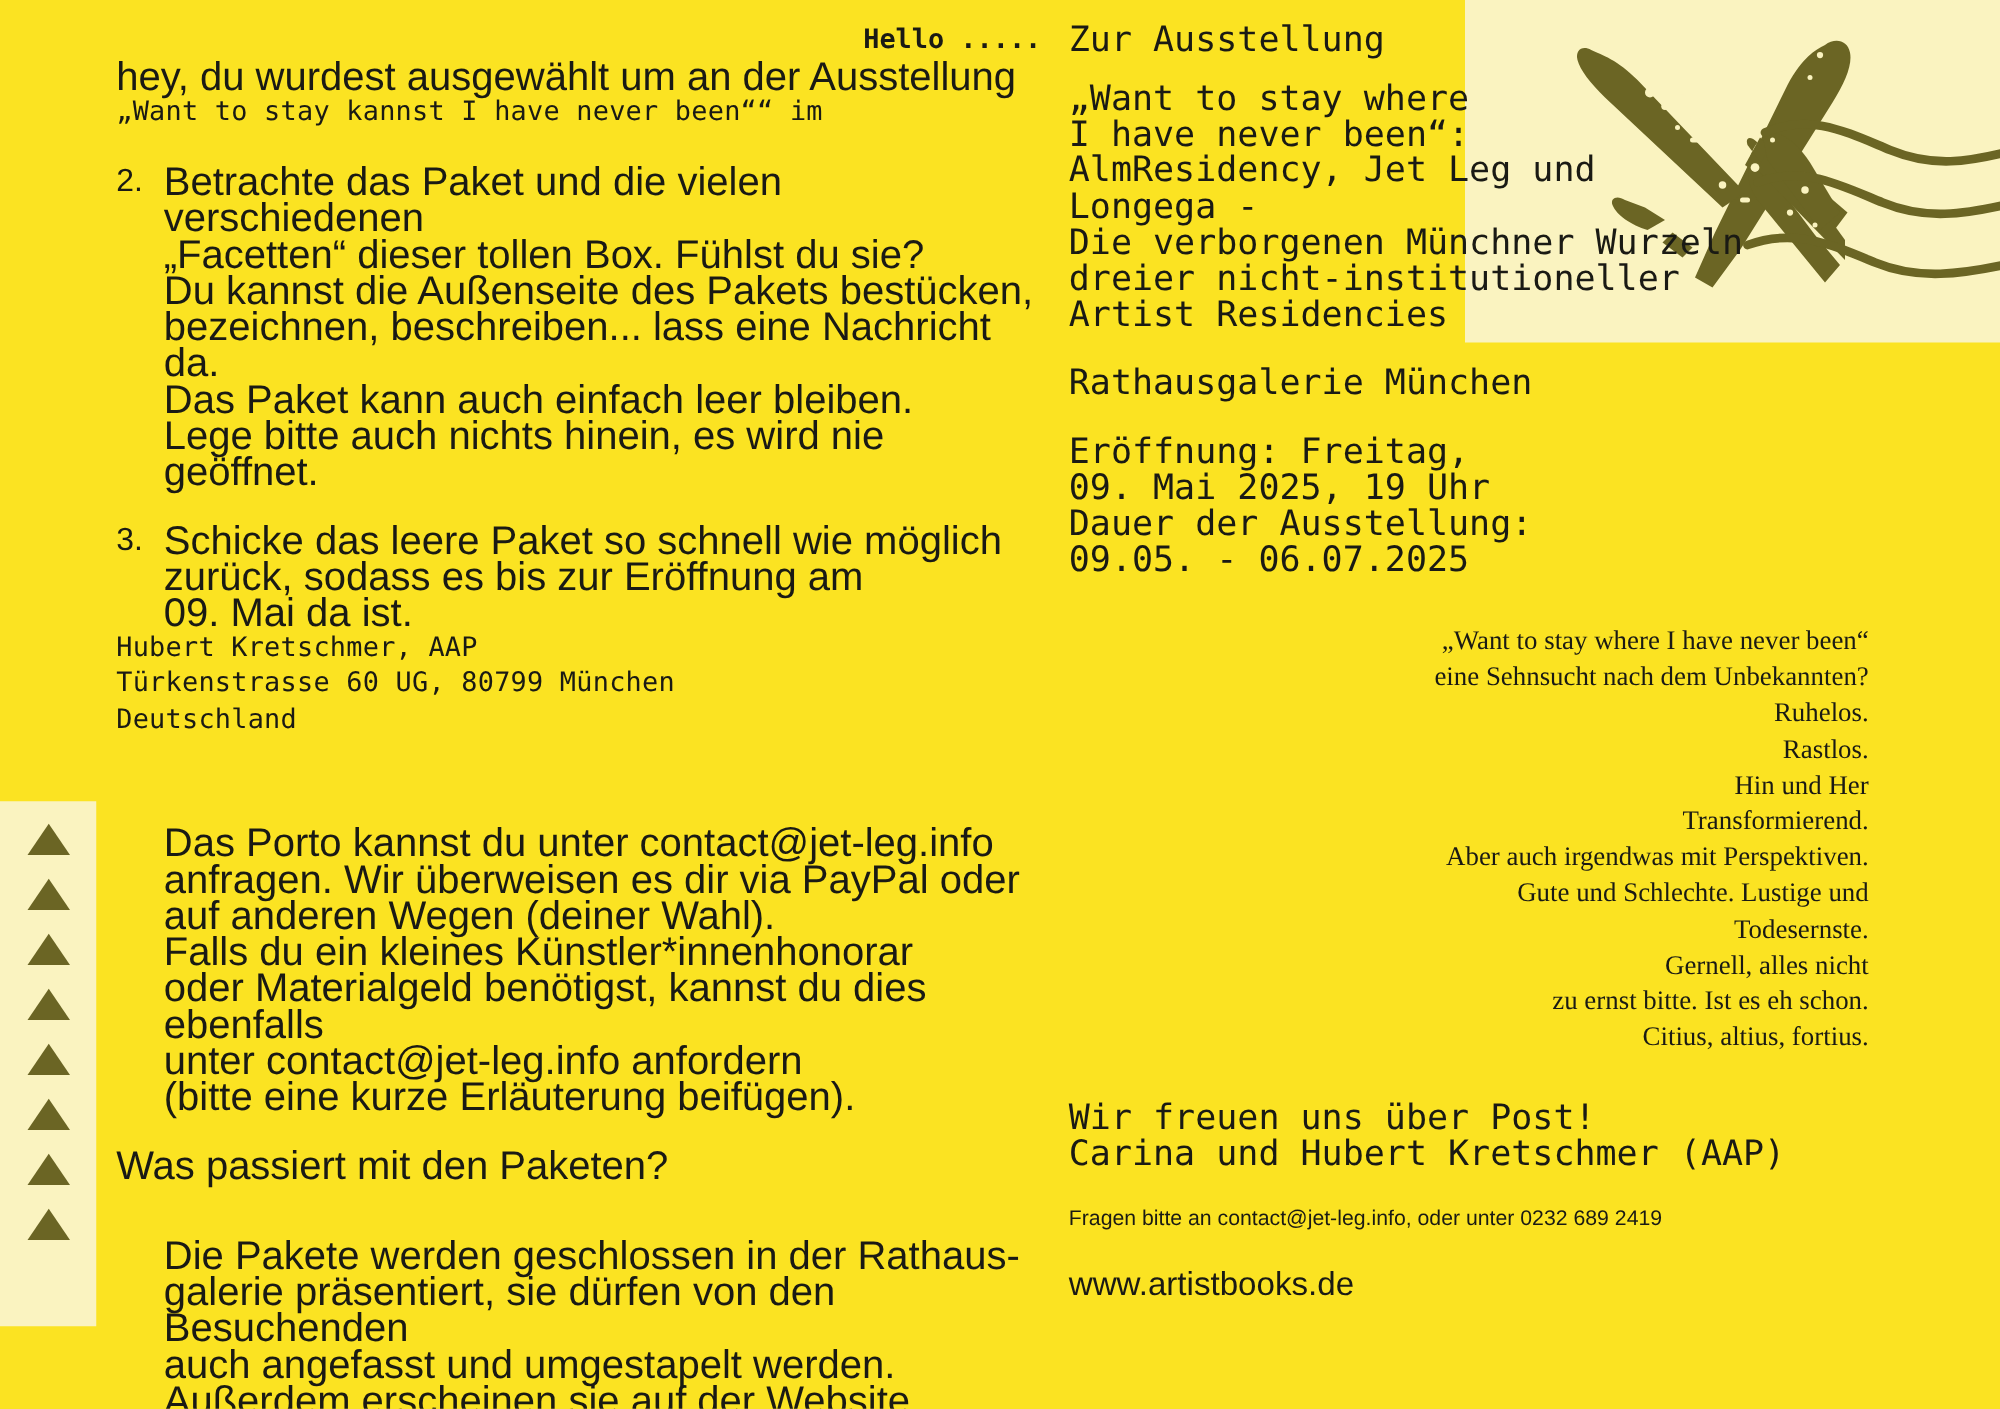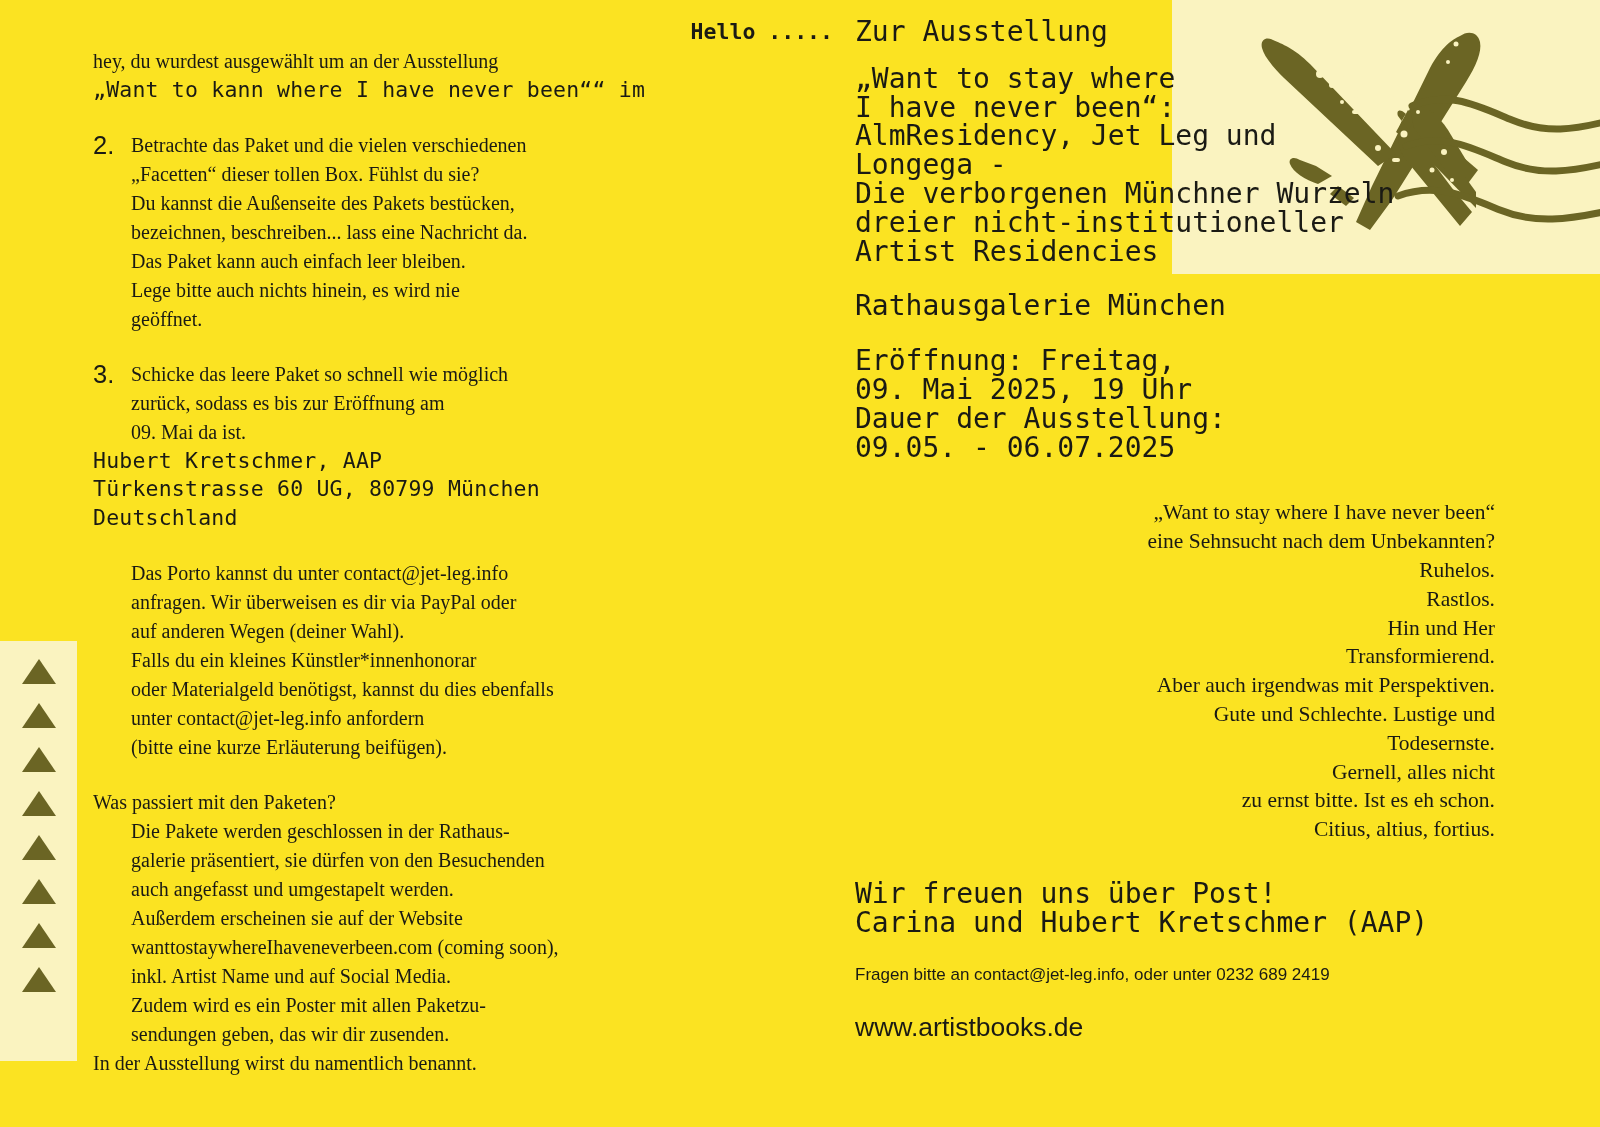--- a/index.html
+++ b/index.html
@@ -81,22 +81,22 @@
   }
   .mono-bold {
     font-family: "DejaVu Sans Mono", "Liberation Mono", monospace;
     font-size: 21.5px;
     line-height: 28.8px;
     font-weight: bold;
     white-space: pre-wrap;
     text-align: right;
   }
   .sans {
-    font-family: Liberation Serif, serif;
-    font-size: 20px;
+    font-family: Liberation Sans, sans-serif;
+    font-size: 32px;
     line-height: 29px;
     white-space: pre-wrap;
   }
 
   .blk { margin: 0; }
 
   .gap-sm { height: 18px; }
   .gap-md { height: 26px; }
   .gap-lg { height: 36px; }
 
@@ -111,20 +111,21 @@
     line-height: 29px;
     width: 38px;
     flex: 0 0 38px;
   }
   .num-item .body {
     flex: 1 1 auto;
   }
 
   .indent {
     padding-left: 38px;
+    margin-top: 43px;
   }
 
   
   .mono-r {
     font-family: "DejaVu Sans Mono", "Liberation Mono", monospace;
     font-size: 28px;
     line-height: 28.8px;
     white-space: pre-wrap;
   }
   #poem {
@@ -217,21 +218,21 @@
   <span class="tri"></span>
   <span class="tri"></span>
   <span class="tri"></span>
 </div>
 
 <div id="left-col">
 
   <div class="mono-bold blk">Hello .....</div>
 
   <div class="sans blk">hey, du wurdest ausgewählt um an der Ausstellung</div>
-  <div class="mono blk">„Want to kann where I have never been““ im</div>
+  <div class="mono blk">„Want to stay kannst I have never been““ im</div>
 
   <div class="gap-md"></div>
 
   <div class="num-item">
     <span class="num">2.</span>
     <span class="sans body">Betrachte das Paket und die vielen verschiedenen
 „Facetten“ dieser tollen Box. Fühlst du sie?
 Du kannst die Außenseite des Pakets bestücken,
 bezeichnen, beschreiben... lass eine Nachricht da.
 Das Paket kann auch einfach leer bleiben.

